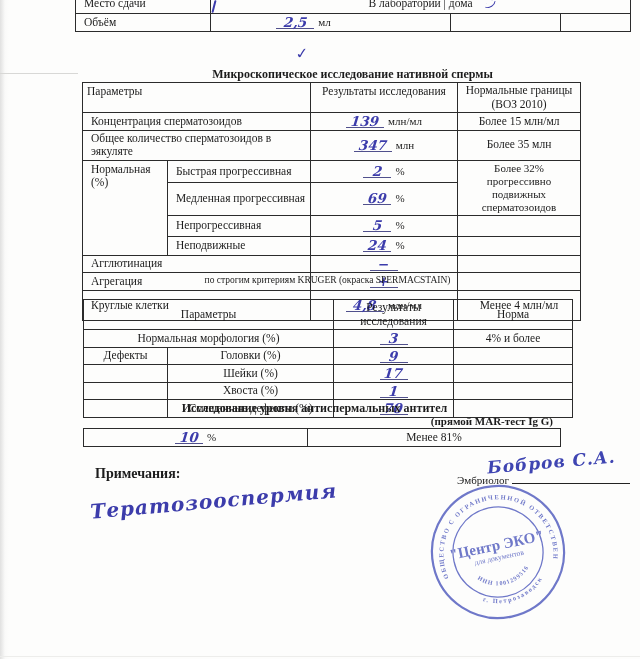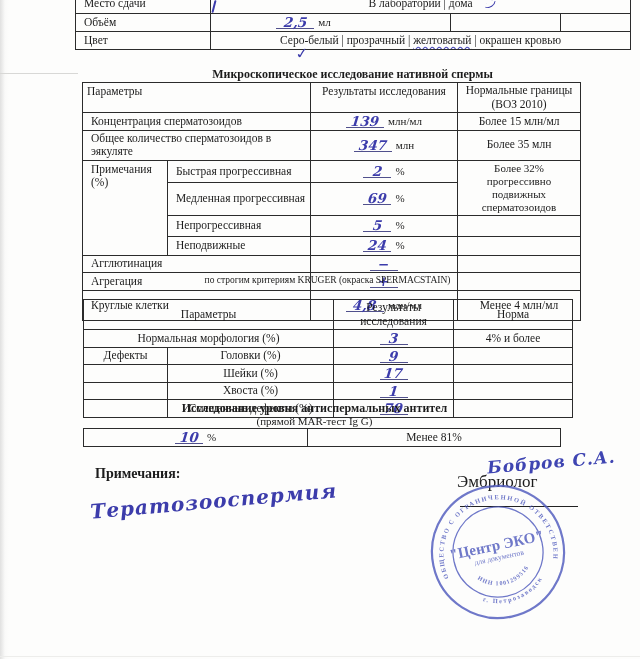--- a/index.html
+++ b/index.html
@@ -26,41 +26,41 @@
   .t2 { left:82px; top:82px; width:498px; }
   .t3 { left:83px; top:299px; width:489px; }
   .t4 { left:83px; top:428px; width:477px; }
 
   .subtitle-block { position:absolute; text-align:center; }
   .mblock { left:83px; top:275px; width:489px; }
   .mblock .l1 { font-weight:bold; font-size:12px; line-height:1.05; }
   .mblock .l2 { font-size:9.5px; line-height:1.1; }
   .ablock { left:76px; top:402px; width:477px; }
   .ablock .l1 { font-weight:bold; font-size:12px; line-height:1.1; }
-  .ablock .l2 { font-weight:normal; font-size:11px; line-height:1.1; }
+  .ablock .l2 { font-weight:bold; font-size:11px; line-height:1.1;text-align:right; }
 
   .hw { font-family:"DejaVu Serif", serif; font-style:italic; font-weight:700;
         color:#3c3cab; font-size:13.5px; position:relative; top:1px; display:inline-block; transform:skewX(-6deg); }
   .ul { display:inline-block; min-width:38px; border-bottom:1.4px solid #50508c; text-align:center; line-height:.95; padding:0 2px; }
   .ul.narrow { min-width:28px; }
   .unit { margin-left:4px; font-size:11px; }
   .res { display:inline-flex; align-items:baseline; }
   .shiftL { padding-right:58px; }
 
   .hl-wavy { text-decoration:underline; text-decoration-style:wavy; text-decoration-color:#4646b8; text-underline-offset:2px; }
 
   .mark { position:absolute; background:#3c3cab; border-radius:2px; }
   .mark-slash { left:213px; top:0; width:2px; height:13px; transform:rotate(14deg); }
   .mark-curl { position:absolute; left:486px; top:0; width:9px; height:9px;
     border-right:1.8px solid #3c3cab; border-bottom:1.8px solid #3c3cab; border-radius:0 0 10px 0; transform:rotate(12deg); }
   .mark-check { position:absolute; left:296px; top:45px; color:#3c3cab; font-size:14px; font-weight:bold;
     transform:rotate(-8deg) scaleX(1.15); font-family:"DejaVu Sans", sans-serif; }
 
   .notes-label { position:absolute; left:95px; top:466px; font-weight:bold; font-size:14px; }
-  .embr { position:absolute; left:457px; top:472px; font-size:17px; }
+  .embr { position:absolute; left:457px; top:472px; font-size:11px; }
   .embr .line { display:inline-block; width:118px; border-bottom:1px solid #222; height:12px; margin-left:3px; }
   .signature { position:absolute; left:487px; top:452px; font-family:"DejaVu Serif", serif; font-style:italic; font-weight:700;
     color:#3f45b2; font-size:17px; transform:rotate(-5deg); letter-spacing:1px; white-space:nowrap; }
   .note-hw { position:absolute; left:90px; top:489px; font-family:"DejaVu Serif", serif; font-style:italic; font-weight:700;
     color:#3c3cab; font-size:20px; transform:rotate(-5deg); letter-spacing:1px; white-space:nowrap; }
 
   .stamp { position:absolute; left:428px; top:482px; width:140px; height:140px; transform:rotate(-12deg); opacity:.82; }
   .stamp text { fill:#515cbe; font-family:"Liberation Serif", serif; }
   .stamp .ring-text { font-size:6.4px; letter-spacing:1.6px; font-weight:bold; }
   .stamp .inn-text { font-size:6px; letter-spacing:1px; font-weight:bold; }
@@ -91,24 +91,20 @@
       <td class="lbl">Объём</td>
       <td class="ctr shiftL">
         <span class="res">
               <span class="ul"><span class="hw">2,5</span></span>
               <span class="unit">мл</span>
             </span>
       </td>
       <td></td>
       <td></td>
     </tr>
-    <tr style="height:18px">
-      <td class="lbl">Цвет</td>
-      <td class="ctr" colspan="3"><span>Серо-белый | прозрачный | </span><span class="hl-wavy">желтоватый</span><span> | окрашен кровью</span></td>
-    </tr>
   </tbody>
     </table>
 
   <div class="mark mark-slash"></div>
   <div class="mark-curl"></div>
   <div class="mark-check">✓</div>
 
   <div class="title title1">Микроскопическое исследование нативной спермы</div>
 
   <table class="t2">
@@ -137,21 +133,21 @@
     </tr>
     <tr style="height:18px">
       <td class="lbl" colspan="2">Общее количество сперматозоидов в эякуляте</td>
       <td class="ctr"><span class="res">
               <span class="ul"><span class="hw">347</span></span>
               <span class="unit">млн</span>
             </span></td>
       <td class="ctr">Более 35 млн</td>
     </tr>
     <tr style="height:18px">
-      <td class="lbl vtop" rowspan="4">Примечания (%)</td>
+      <td class="lbl vtop" rowspan="4">Нормальная (%)</td>
       <td class="lbl">Быстрая прогрессивная</td>
       <td class="ctr"><span class="res">
               <span class="ul narrow"><span class="hw">2</span></span>
               <span class="unit">%</span>
             </span></td>
       <td class="ctr" rowspan="2" style="font-size:11px">Более 32% прогрессивно подвижных сперматозоидов</td>
     </tr>
     <tr style="height:27px">
       <td class="lbl">Медленная прогрессивная</td>
       <td class="ctr"><span class="res">

